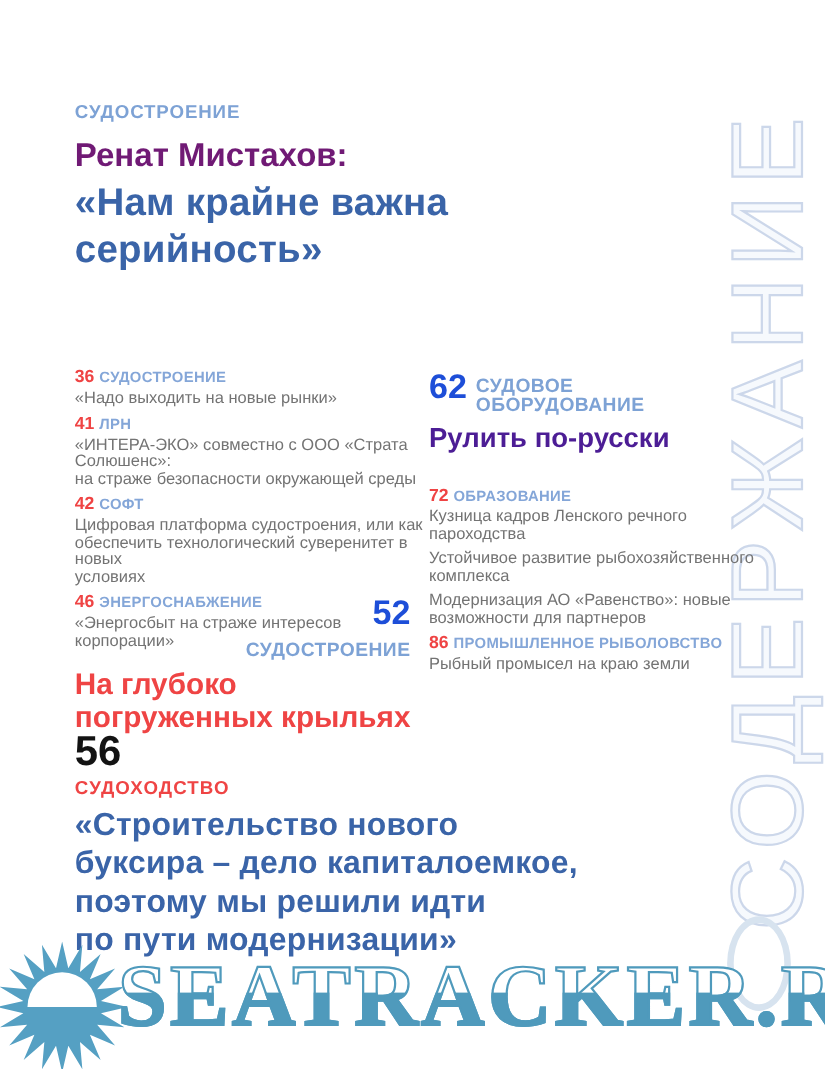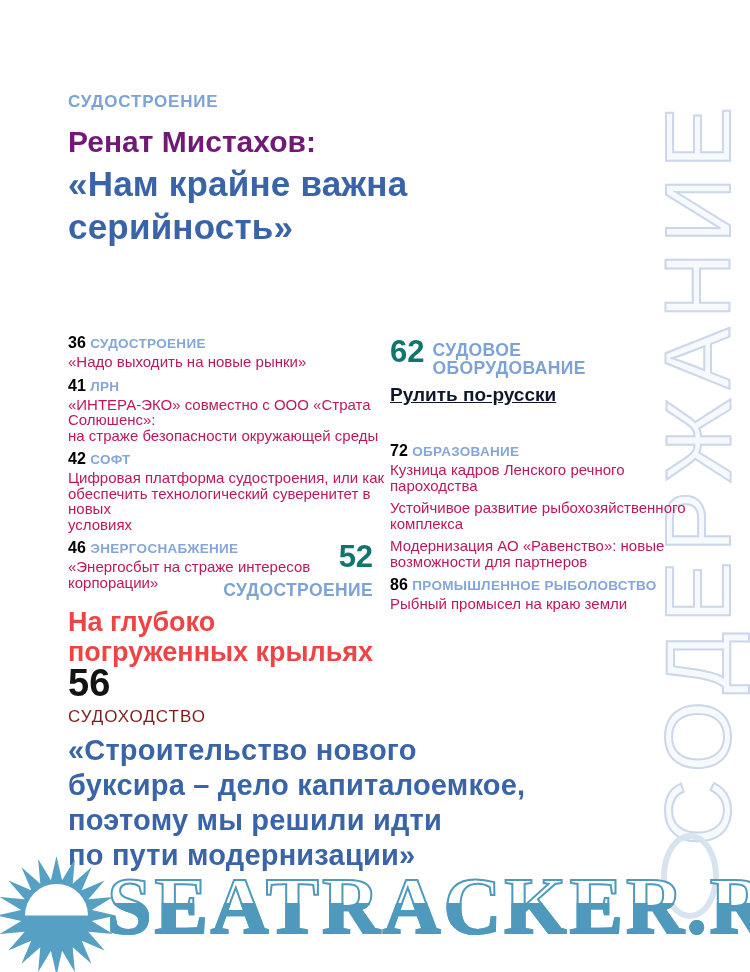--- a/index.html
+++ b/index.html
@@ -13,39 +13,39 @@
   .num-big{font-size:34px;font-weight:800;color:#171717;letter-spacing:1px;line-height:34px;}
   .cat-top{font-size:17px;font-weight:700;color:#7da2d5;letter-spacing:.8px;margin-top:4px;}
   .author{font-size:30px;font-weight:800;color:#701a75;margin-top:13px;line-height:34px;}
   .quote-top{font-size:35px;font-weight:800;color:#3a64a8;line-height:43px;margin-top:3px;white-space:pre-line;letter-spacing:.2px;}
 
   
   .list{position:absolute;}
   .list-left{left:68px;top:334px;width:330px;}
   .list-right{left:390px;top:442px;width:312px;}
   .entry{margin-bottom:7px;}
-  .e-num{font-size:16px;font-weight:700;color:#000000;}
+  .e-num{font-size:16px;font-weight:700;color:#ef4444;}
   .e-cat{font-size:13.5px;font-weight:700;color:#84a6d8;letter-spacing:.3px;}
-  .entry-title{font-size:15px;font-weight:500;color:#be185d;line-height:15.5px;white-space:pre-line;margin-top:2px;}
+  .entry-title{font-size:15px;font-weight:500;color:#737373;line-height:15.5px;white-space:pre-line;margin-top:2px;}
 
   
   .feature-52{position:absolute;left:68px;top:541px;}
   .feature-62{position:absolute;left:390px;top:336px;}
-  .num-mid{font-size:31px;font-weight:800;color:#0f766e;line-height:31px;}
+  .num-mid{font-size:31px;font-weight:800;color:#1d4ed8;line-height:31px;}
   .cat-mid{font-size:17.5px;font-weight:700;color:#7da2d5;letter-spacing:.4px;}
   .head-row{display:flex;align-items:flex-end;gap:8px;flex-direction:column;}
   .head-row-62{display:flex;align-items:flex-start;gap:8px;}
   .cat-62{font-size:17.5px;font-weight:700;color:#7da2d5;letter-spacing:.4px;line-height:18px;white-space:pre-line;margin-top:5px;}
   .title-mid{font-size:27px;font-weight:800;color:#ef4444;line-height:30px;margin-top:6px;white-space:pre-line;}
-  .title-62{font-size:19px;font-weight:800;color:#0f172a;margin-top:7px;text-decoration:underline;}
+  .title-62{font-size:25px;font-weight:800;color:#4c1d95;margin-top:7px;}
 
   
   .feature-56{position:absolute;left:68px;top:664px;}
   .num-56{font-size:38px;font-weight:800;color:#131313;line-height:38px;}
-  .cat-56{font-size:17px;font-weight:400;color:#7f1d1d;letter-spacing:1px;margin-top:5px;}
+  .cat-56{font-size:17px;font-weight:700;color:#ef4444;letter-spacing:1px;margin-top:5px;}
   .quote-56{font-size:29px;font-weight:800;color:#3a64a8;line-height:35px;margin-top:6px;white-space:pre-line;letter-spacing:.2px;}
 
   
   .vertical-title{
     position:absolute;left:650px;top:846px;width:772px;height:96px;
     transform:rotate(-90deg);transform-origin:top left;
     font-size:92px;line-height:96px;font-weight:400;letter-spacing:9px;
     white-space:nowrap;color:#ccd7ea;
   }
   @supports (-webkit-text-stroke: 2px #000){

